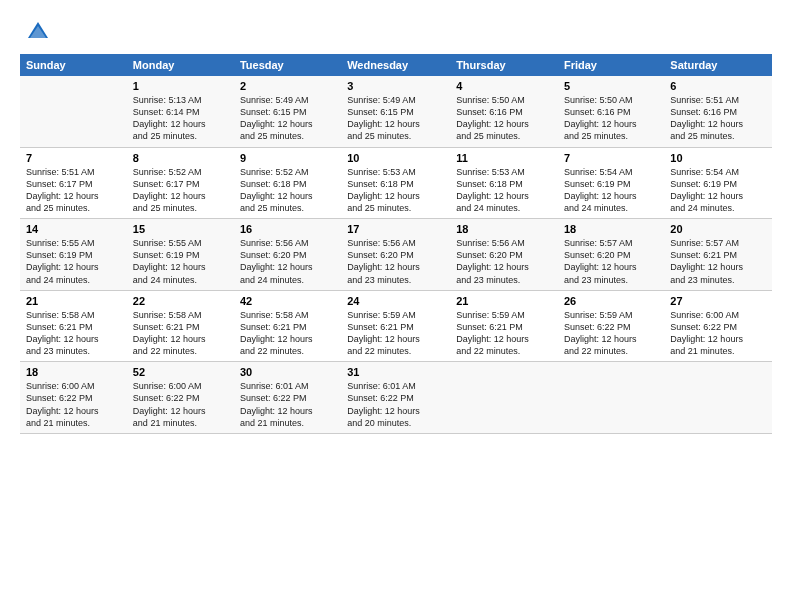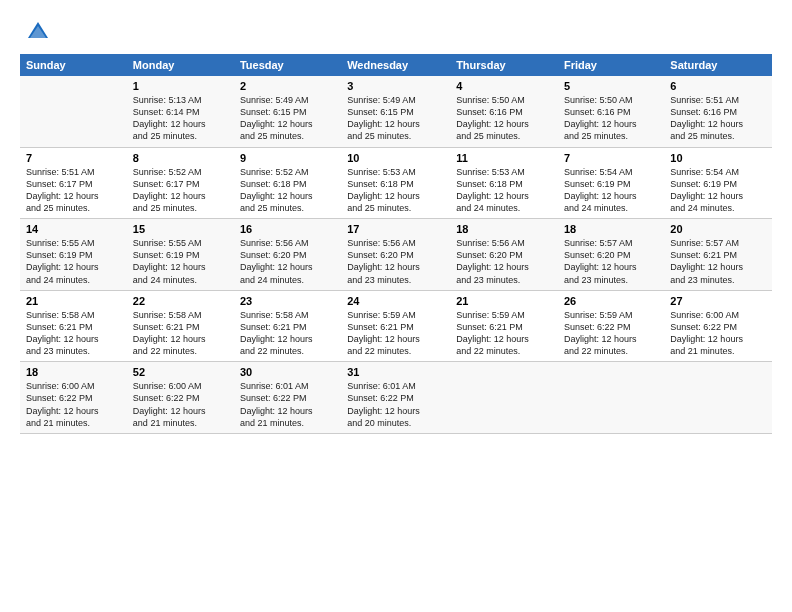--- a/index.html
+++ b/index.html
@@ -289,21 +289,21 @@
 and 23 minutes.</div>
           </td>
           <td>
             <span class="day-num">22</span>
             <div class="day-info" style="white-space: pre-line;">Sunrise: 5:58 AM
 Sunset: 6:21 PM
 Daylight: 12 hours
 and 22 minutes.</div>
           </td>
           <td>
-            <span class="day-num">23</span>
+            <span class="day-num">42</span>
             <div class="day-info" style="white-space: pre-line;">Sunrise: 5:58 AM
 Sunset: 6:21 PM
 Daylight: 12 hours
 and 22 minutes.</div>
           </td>
           <td>
             <span class="day-num">24</span>
             <div class="day-info" style="white-space: pre-line;">Sunrise: 5:59 AM
 Sunset: 6:21 PM
 Daylight: 12 hours

